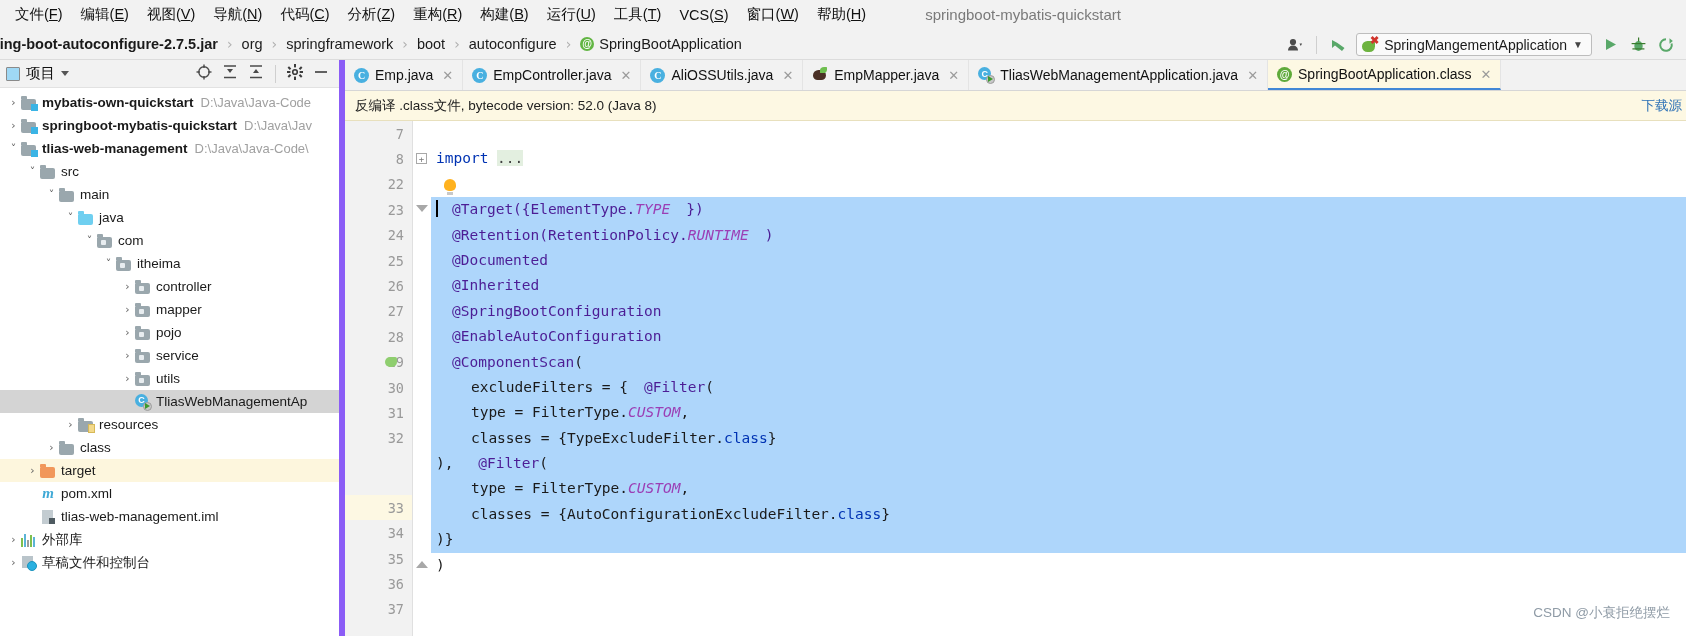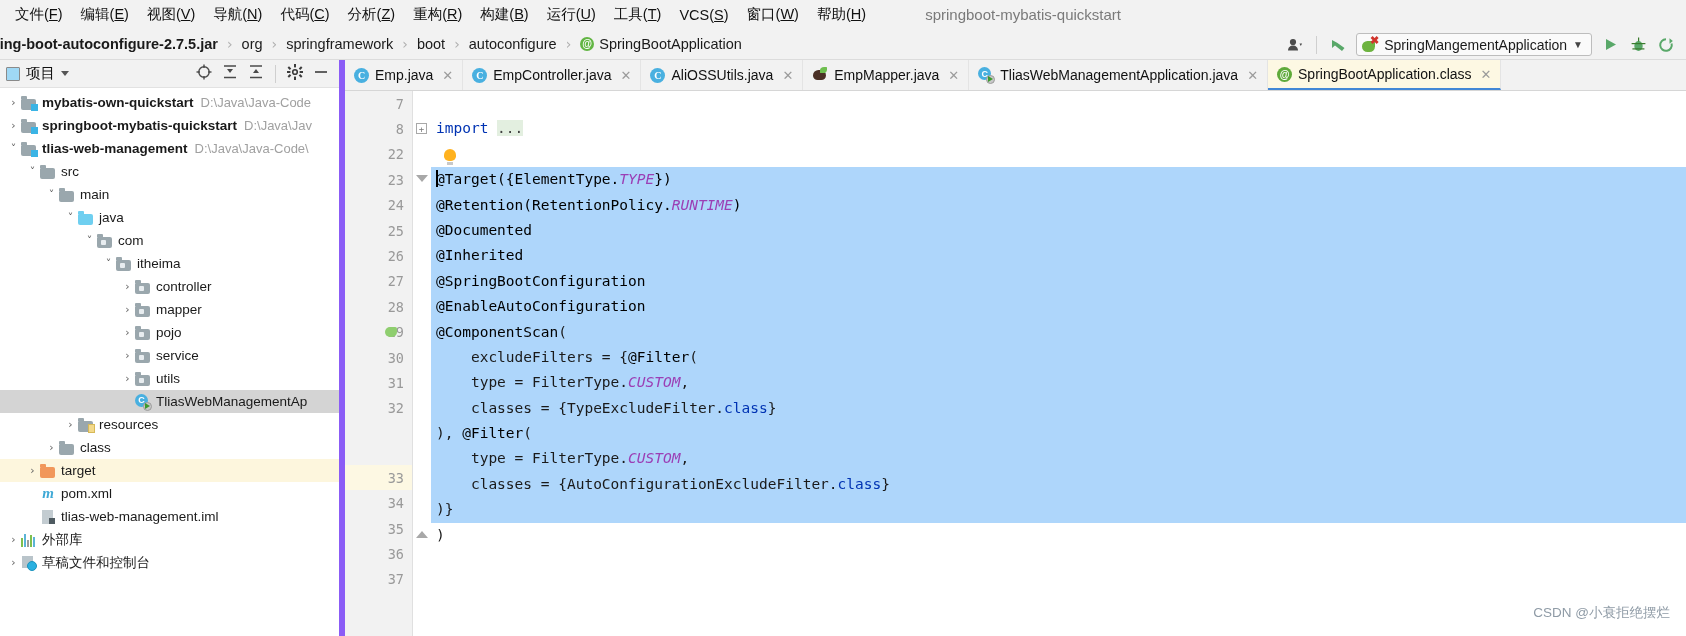--- a/index.html
+++ b/index.html
@@ -263,21 +263,21 @@
   }
   .fold.tri-up { border-top:none; border-bottom:7px solid #a8a8a8; }
 
   #code {
     flex:1; position:relative; overflow:hidden;
     font-family:"DejaVu Sans Mono", monospace; font-size:14.5px;
     line-height:25.4px; white-space:pre;
   }
   .c-row { height:25.4px; padding-left:5px; }
   .c-row.selected { background:#aed6fb; }
-  .tok-ann { color:#000000; }
+  .tok-ann { color:#4c1d95;margin-left:16px; }
   .tok-kw { color:#0033b3; }
   .tok-const { color:#9b3fb5; font-style:italic; }
   .tok-dots { background:#e3efe0; color:#404040; }
   .caret {
     display:inline-block; width:2px; height:17px; background:#000;
     vertical-align:-3px; margin-right:-2px;
   }
   .bulb {
     display:inline-block; width:12px; height:12px; border-radius:50% 50% 40% 40%;
     background:#ffb21f; position:relative; vertical-align:-2px;
@@ -649,20 +649,24 @@
           <span>TliasWebManagementApplication.java</span>
           <span class="close">✕</span>
         </div>
         <div class="tab active">
           <span class="ann-ico">@</span>
           <span>SpringBootApplication.class</span>
           <span class="close">✕</span>
         </div>
       </div>
 
+    <div id="banner">
+      <span>反编译 .class文件, bytecode version: 52.0 (Java 8)</span>
+      <a id="banner-link">下载源</a>
+    </div>
 
     <div id="code-wrap">
       <div id="gutter">
         <div id="gutter-rows">
             <div class="g-row">
               <span>7</span>
             </div>
             <div class="g-row">
               <span>8</span>
             </div>

